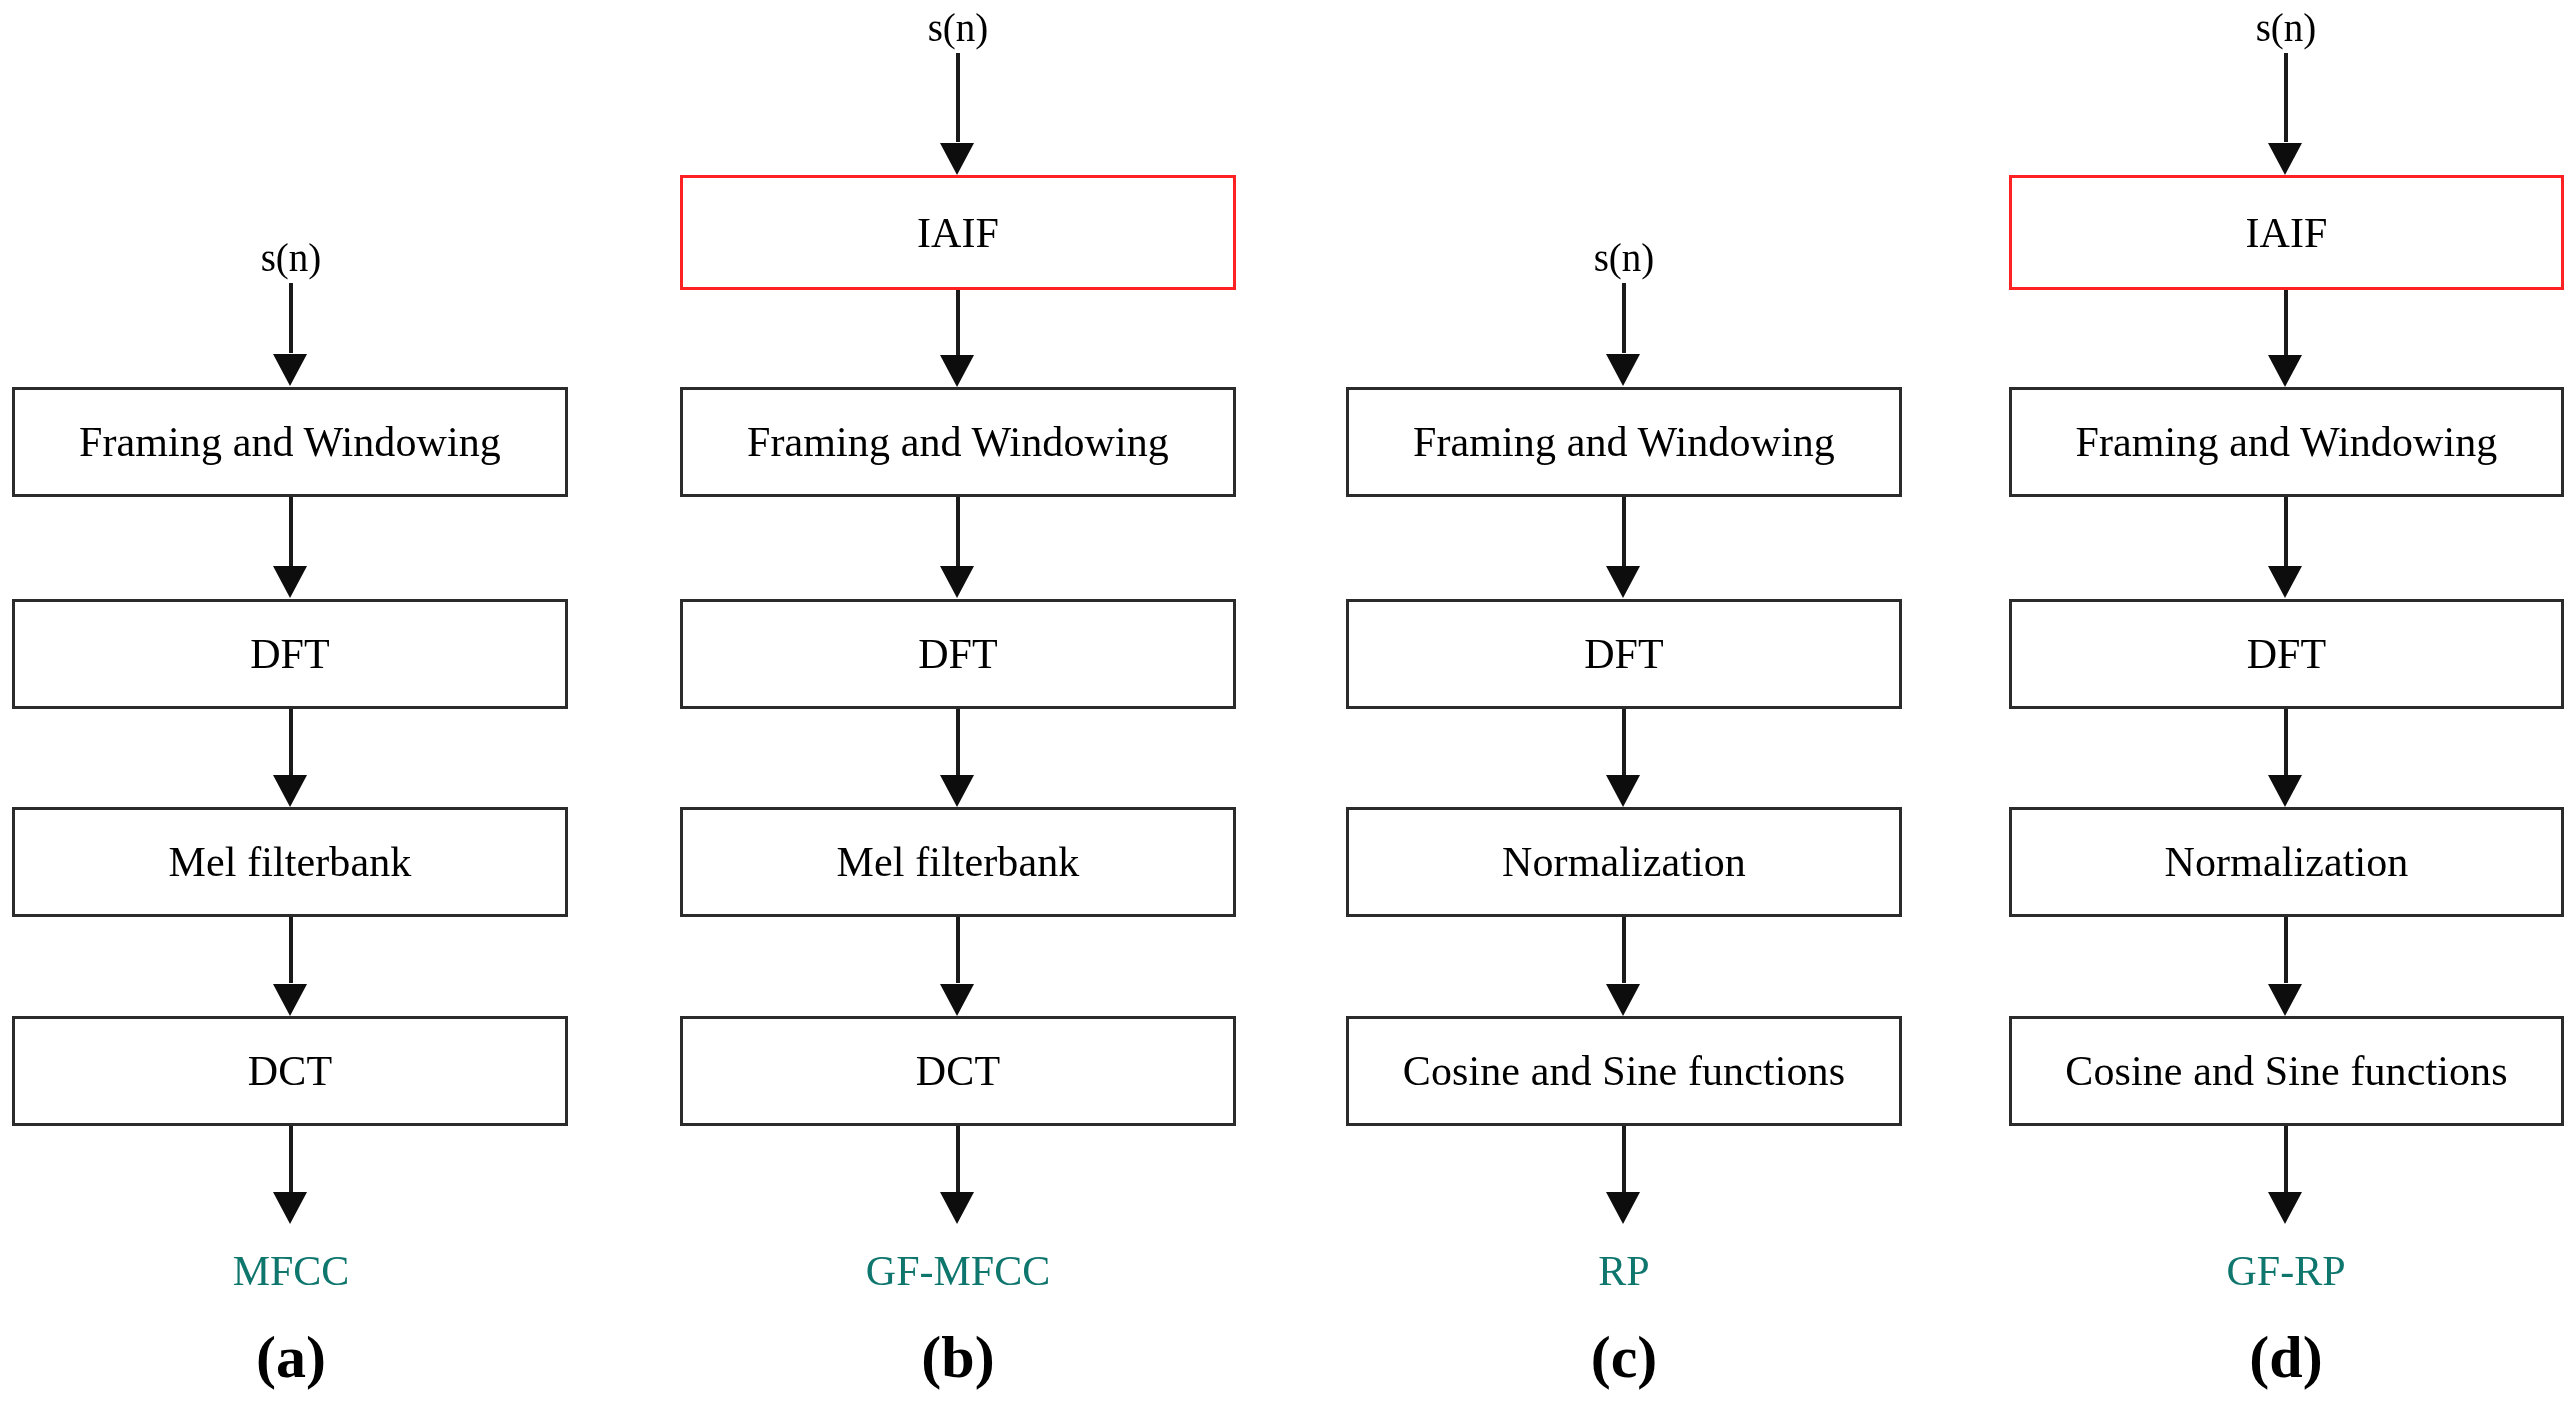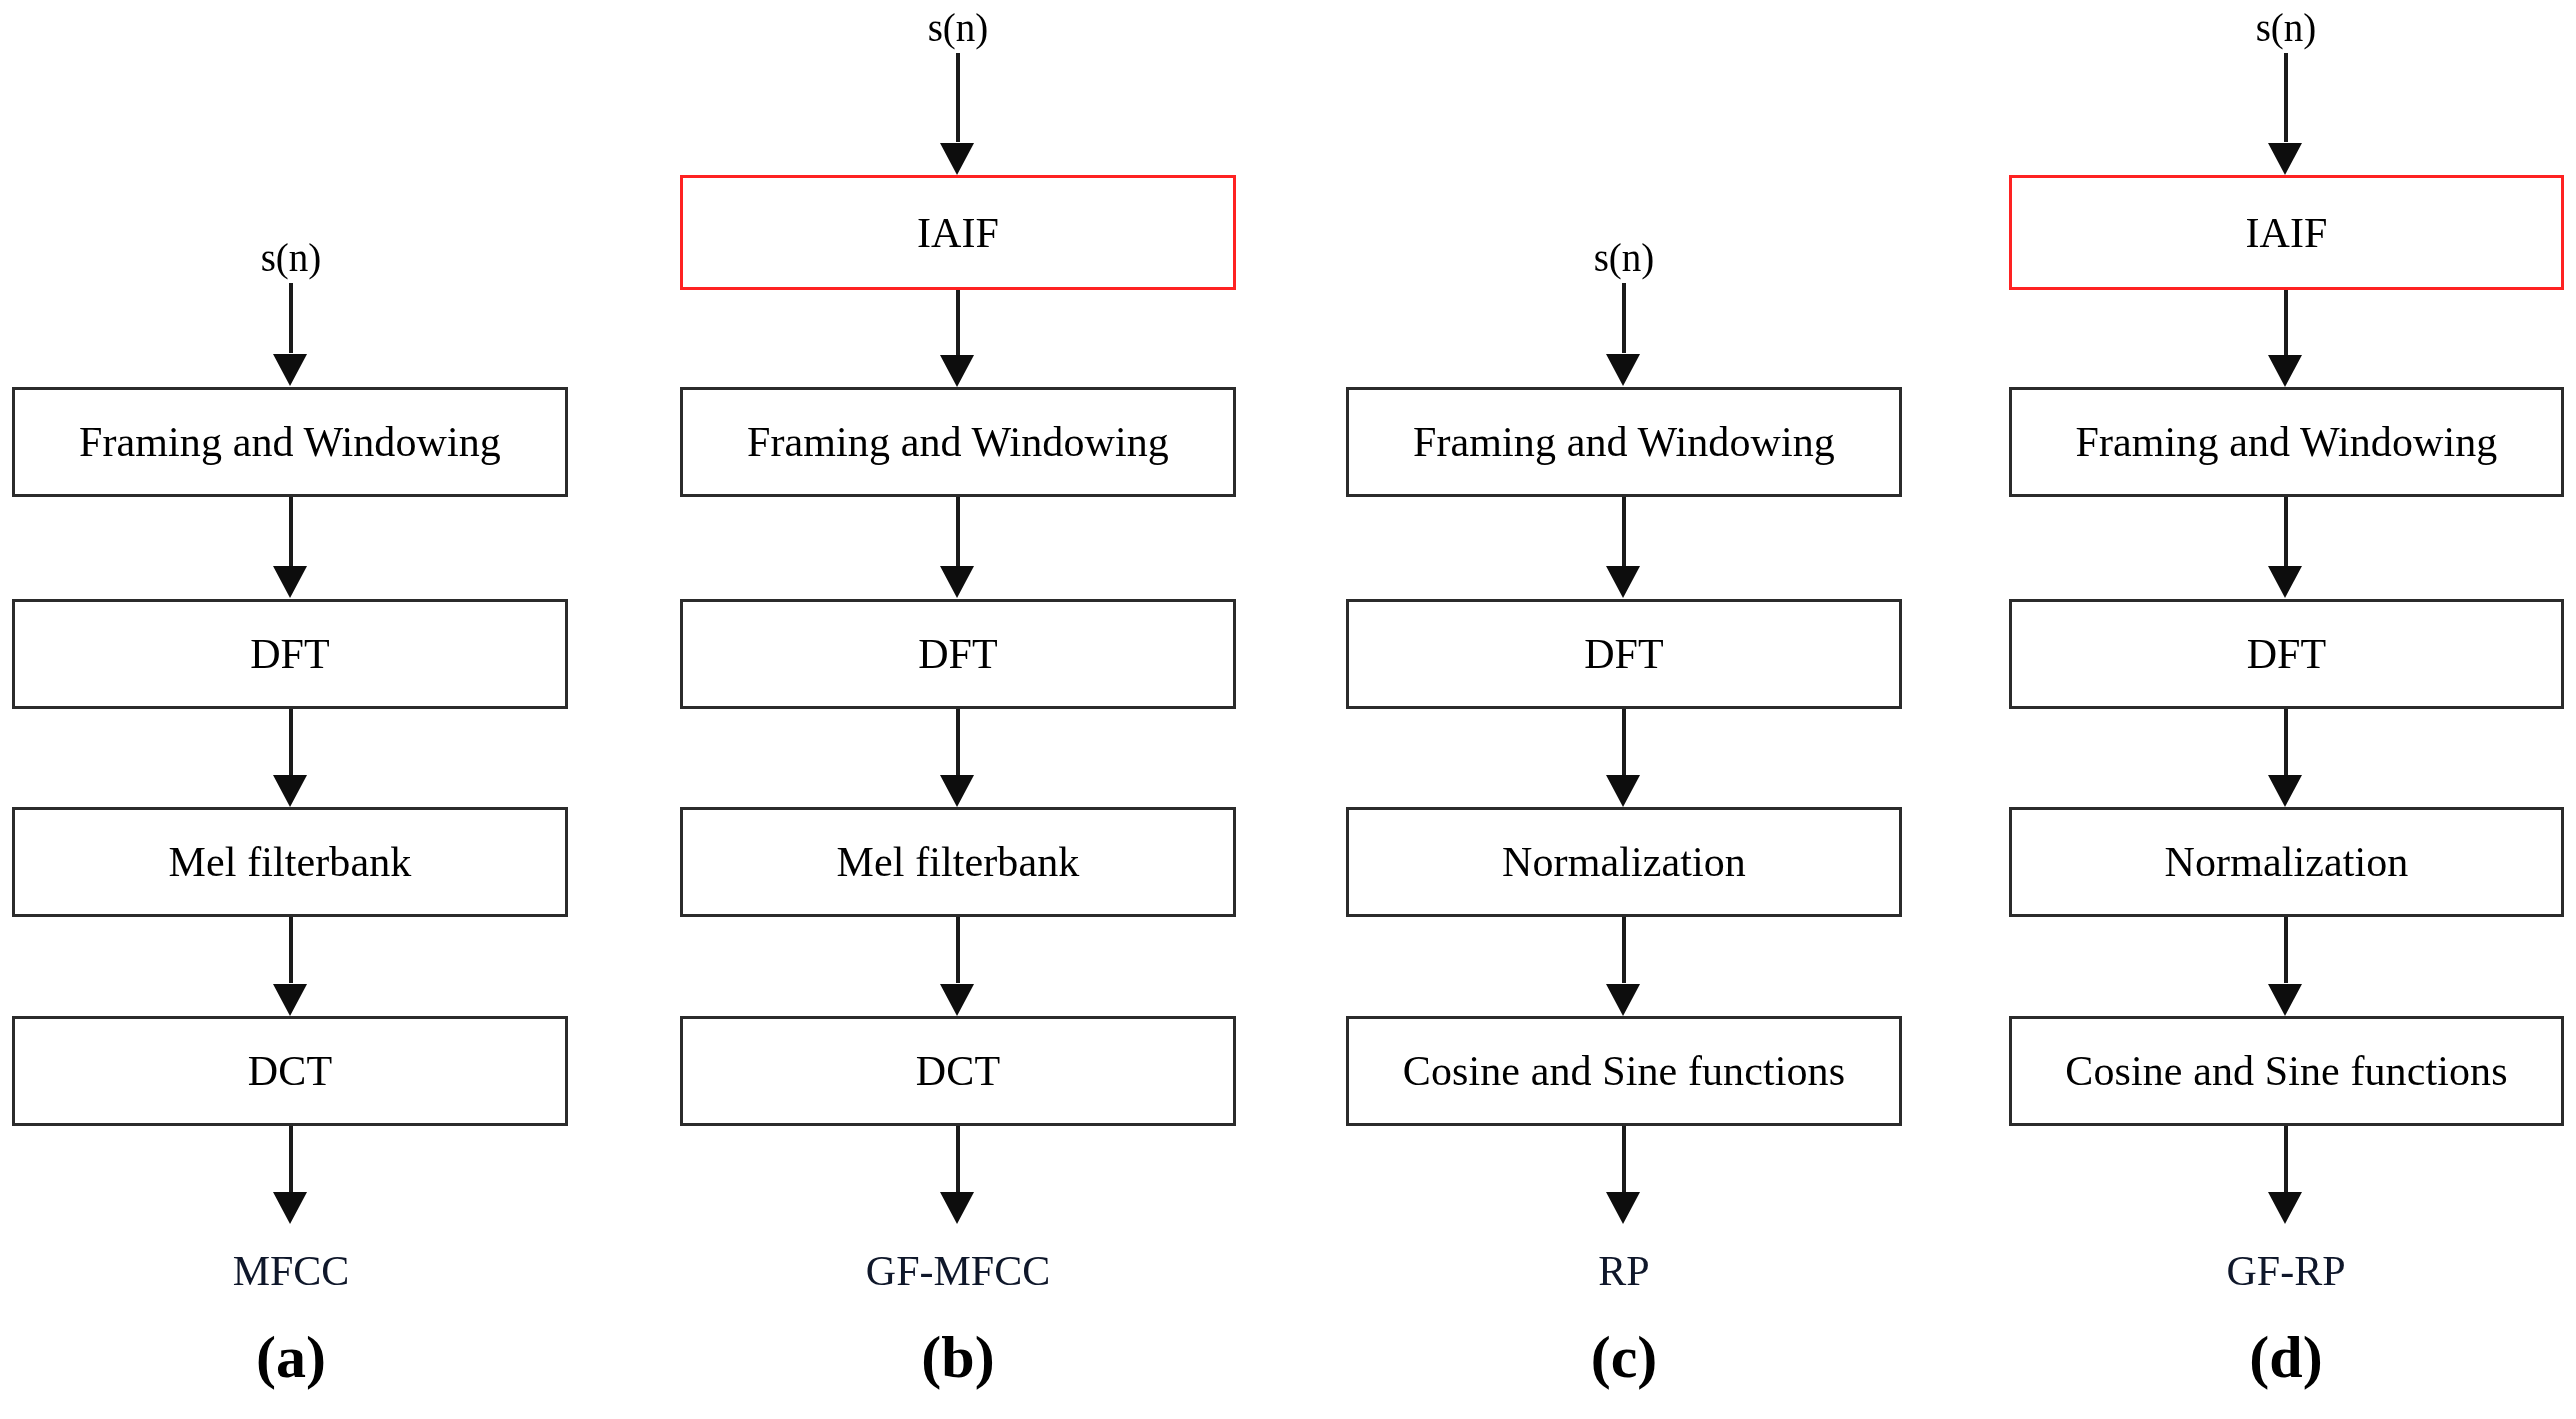--- a/index.html
+++ b/index.html
@@ -49,21 +49,21 @@
     transform: translateX(-50%);
     color: #000000;
   }
   .output-label {
     position: absolute;
     font-size: 42px;
     line-height: 1;
     text-align: center;
     white-space: nowrap;
     transform: translateX(-50%);
-    color: #0f172a;
+    color: #0f766e;
   }
   .panel-caption {
     position: absolute;
     font-size: 60px;
     font-weight: bold;
     line-height: 1;
     text-align: center;
     white-space: nowrap;
     transform: translateX(-50%);
     color: #000000;

